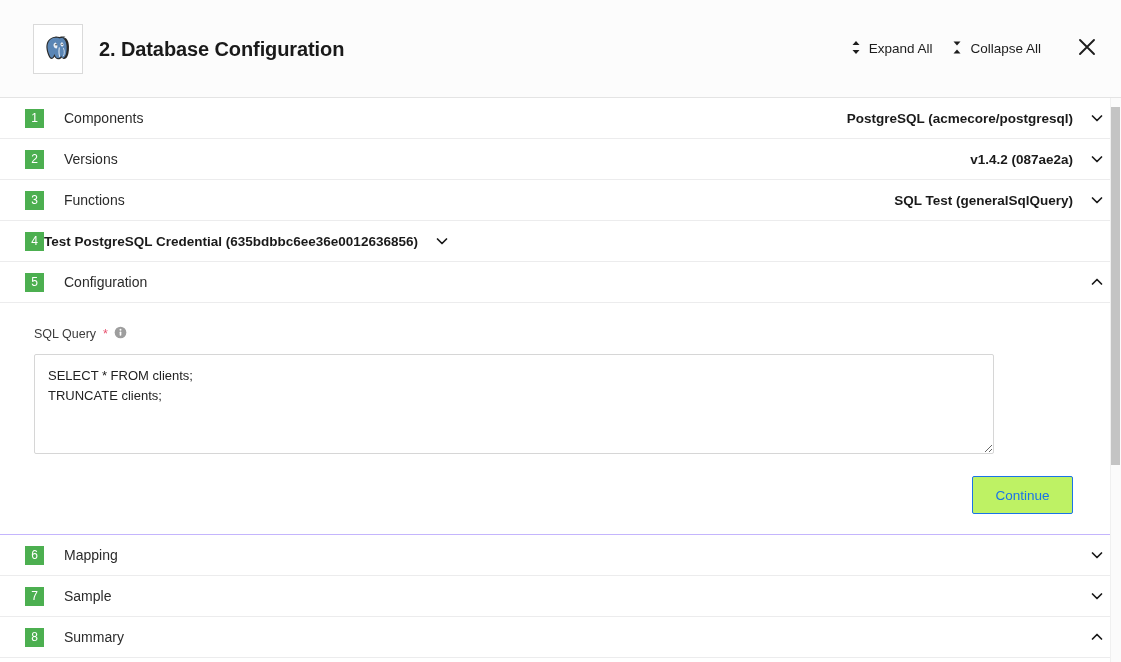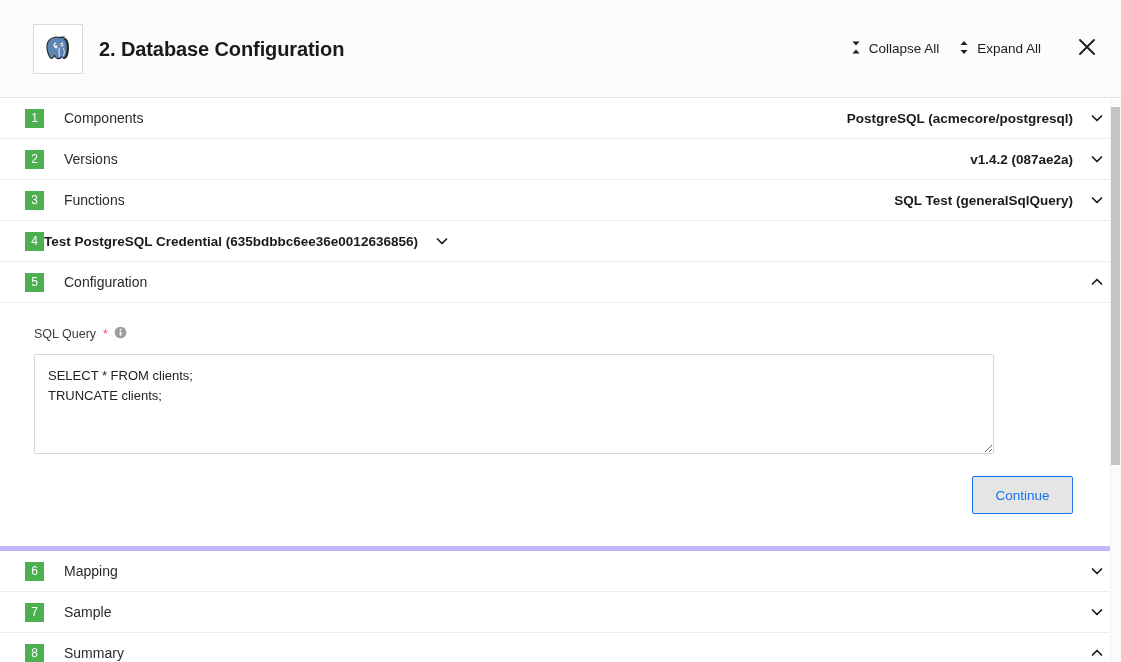--- a/index.html
+++ b/index.html
@@ -118,22 +118,22 @@
   }
   .chev {
     width: 16px; height: 16px;
     flex: 0 0 auto;
     display: flex; align-items: center; justify-content: center;
   }
 
   
   .panel {
     background: #ffffff;
-    border-bottom: 5px solid #c4b5fd;
-    padding: 22px 24px 32px 34px;
+    border-bottom: 1px solid #c4b5fd;
+    padding: 22px 24px 20px 34px;
   }
   .field-label-row {
     display: flex;
     align-items: center;
     gap: 6px;
     margin-bottom: 11px;
   }
   .field-label {
     font-size: 12.5px;
     color: #3c3c3c;
@@ -166,21 +166,21 @@
     display: flex;
     justify-content: flex-end;
     margin-top: 22px;
     padding-right: 24px;
   }
   .continue-btn {
     min-width: 101px;
     height: 38px;
     border: 1px solid #1a73e8;
     border-radius: 2px;
-    background: #e5e5e5;
+    background: #bef264;
     color: #1a73e8;
     font-family: inherit;
     font-size: 13.5px;
     cursor: pointer;
     padding: 0 18px;
   }
 
   
   .scrollbar-track {
     position: absolute;
@@ -222,35 +222,35 @@
 
   <div class="header-text">
     <div class="header-title">2. Database Configuration</div>
   </div>
 
   <div class="header-actions">
 
     <button class="hdr-btn">
       <span>
         <svg width="11" height="15" viewBox="0 0 11 15" aria-hidden="true">
-          <path d="M5 5.5 L1.5 1.5 H8.5 Z" fill="#1d1d1d"></path>
-          <path d="M5 9.5 L1.5 13.5 H8.5 Z" fill="#1d1d1d"></path>
+          <path d="M5.5 1 L2 5 H9 Z" fill="#1d1d1d" transform="translate(-0.5,0)"></path>
+          <path d="M5.5 14 L2 10 H9 Z" fill="#1d1d1d" transform="translate(-0.5,0)"></path>
         </svg>
       </span>
-      <span>Collapse All</span>
+      <span>Expand All</span>
     </button>
 
     <button class="hdr-btn">
       <span>
         <svg width="11" height="15" viewBox="0 0 11 15" aria-hidden="true">
-          <path d="M5.5 1 L2 5 H9 Z" fill="#1d1d1d" transform="translate(-0.5,0)"></path>
-          <path d="M5.5 14 L2 10 H9 Z" fill="#1d1d1d" transform="translate(-0.5,0)"></path>
+          <path d="M5 5.5 L1.5 1.5 H8.5 Z" fill="#1d1d1d"></path>
+          <path d="M5 9.5 L1.5 13.5 H8.5 Z" fill="#1d1d1d"></path>
         </svg>
       </span>
-      <span>Expand All</span>
+      <span>Collapse All</span>
     </button>
 
     <button class="close-btn">
       <span>
         <svg width="20" height="20" viewBox="0 0 20 20" aria-hidden="true">
           <path d="M3 3 L17 17 M17 3 L3 17" stroke="#1d1d1d" stroke-width="1.9" stroke-linecap="round"></path>
         </svg>
       </span>
     </button>
 

